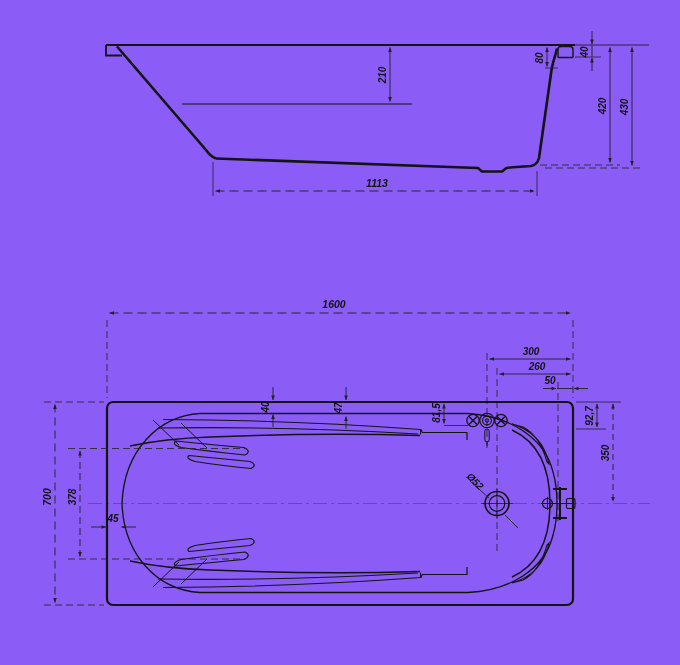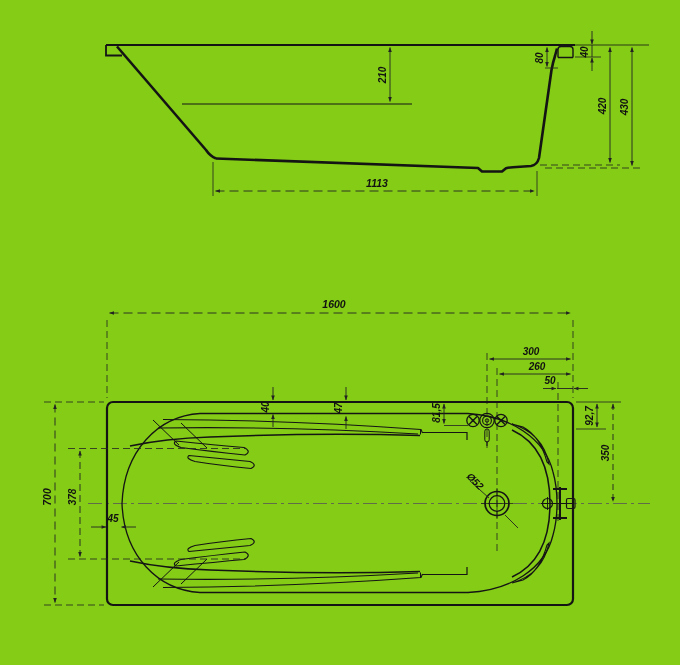--- a/index.html
+++ b/index.html
@@ -1,16 +1,16 @@
 <!DOCTYPE html>
 <html><head>
 <meta charset="utf-8">
 <style>
   html,body{margin:0;padding:0;background:#ffffff;width:680px;height:665px;overflow:hidden;}
-  .sheet{position:relative;width:680px;height:665px;background:#84cc16;}
+  .sheet{position:relative;width:680px;height:665px;background:#8b5cf6;}
   svg{display:block;}
   .dimtext{font-family:"Liberation Sans","DejaVu Sans",sans-serif;font-style:italic;font-weight:bold;font-size:10px;fill:#111;}
   .dimtext.big{font-size:10.5px;}
   .geo{stroke:#141414;fill:none;}
   .dim{stroke:#222;fill:none;}
 </style>
 </head>
 <body>
 
 <div class="sheet">

